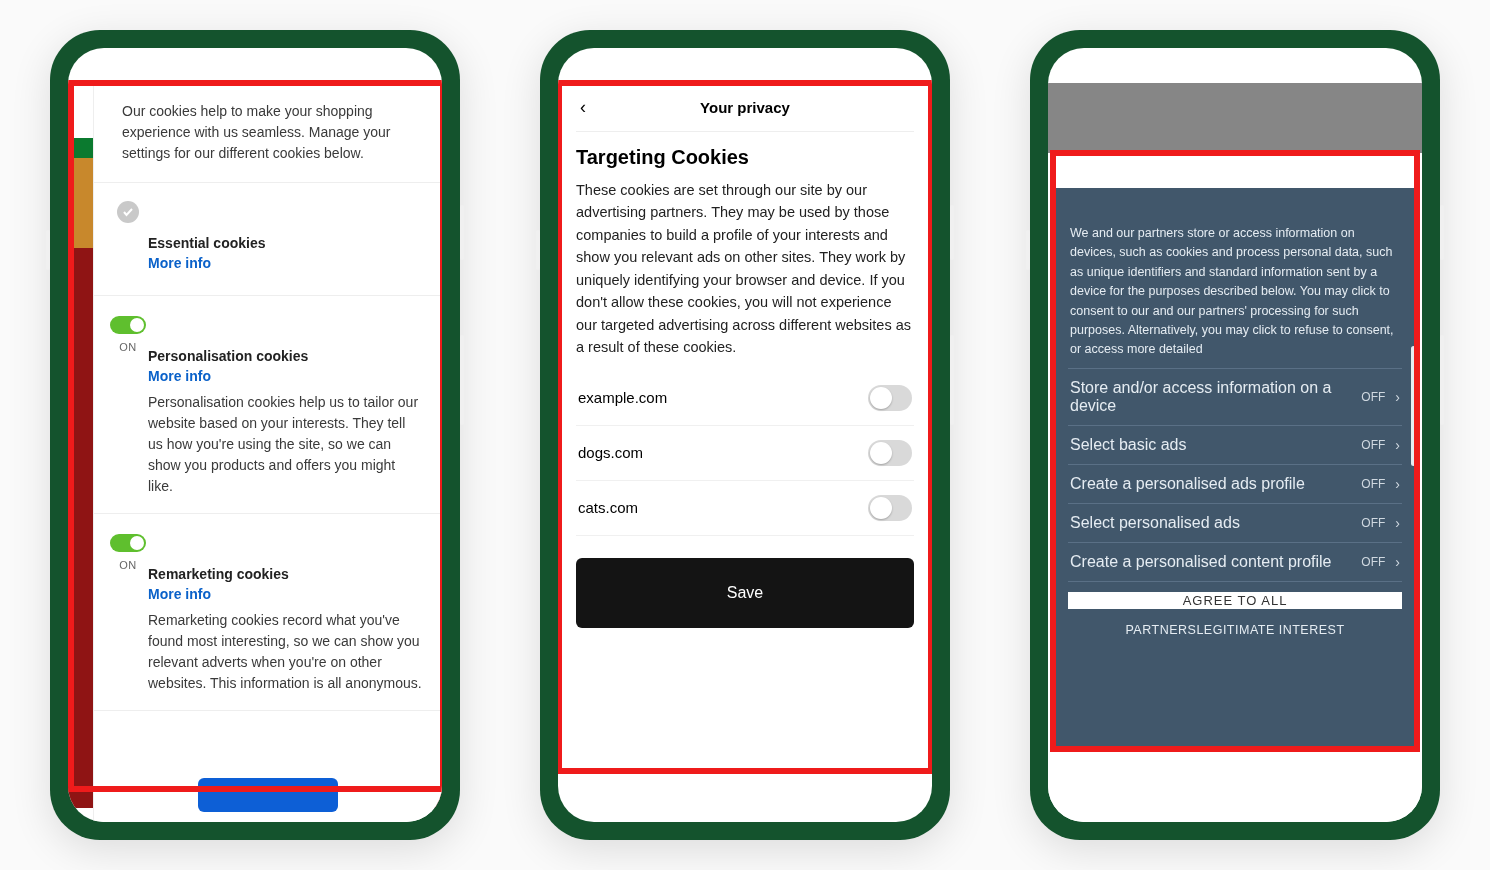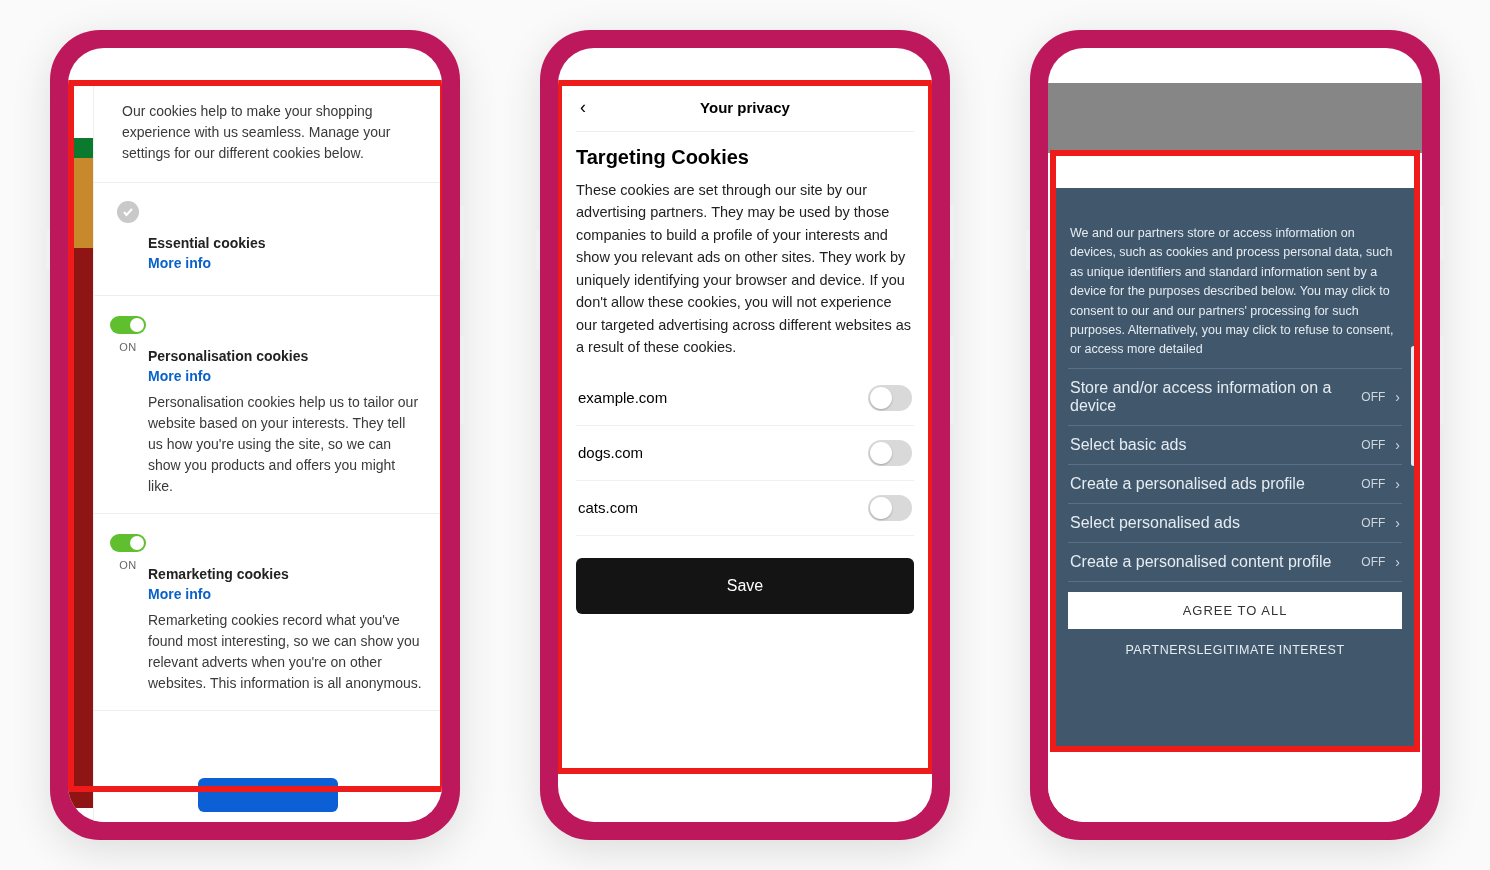--- a/index.html
+++ b/index.html
@@ -9,21 +9,21 @@
     background: #fafafa;
     font-family: -apple-system, BlinkMacSystemFont, "Segoe UI", Arial, sans-serif;
     display: flex;
     justify-content: space-between;
     align-items: center;
     padding: 30px 50px;
   }
   .phone {
     width: 410px;
     height: 810px;
-    background: #be185d;
+    background: #14532d;
     border-radius: 50px;
     box-shadow: 0 10px 40px rgba(0,0,0,0.12);
     padding: 18px;
     position: relative;
   }
   .phone::before {
     content: "";
     position: absolute;
     top: 28px;
     left: 50%;
@@ -108,21 +108,21 @@
     width:44px; height:26px; background:#d9d9d9; border-radius:14px;
     position:relative; cursor:pointer;
   }
   .ios-toggle::after {
     content:""; position:absolute; left:2px; top:2px;
     width:22px; height:22px; background:#fff; border-radius:50%;
     box-shadow:0 1px 2px rgba(0,0,0,0.25);
   }
   .p2-save {
     margin-top:22px; background:#141414; color:#fff; text-align:center;
-    padding:19px; border-radius:6px; font-size:16px; font-weight:500; cursor:pointer;
+    padding:26px; border-radius:6px; font-size:16px; font-weight:500; cursor:pointer;
   }
 
   
   .p3-wrap { position:absolute; top:35px; left:0; right:0; bottom:0; background:#fff; }
   .p3-gray { height:70px; background:#868686; }
   .p3-panel {
     position:absolute; top:105px; left:6px; right:6px; bottom:75px;
     background:#41576b; color:#e5ecf2; font-size:12.5px;
     padding:14px 14px 10px;
   }
@@ -133,21 +133,21 @@
     padding:10px 2px; border-bottom:1px solid #5a7086; cursor:pointer;
   }
   .p3-item-label { flex:1; font-size:16px; }
   .p3-off { color:#cfd8e0; font-size:12px; margin-right:10px; }
   .p3-chev { color:#cfd8e0; font-size:14px; }
   .p3-scroll {
     position:absolute; right:0; top:158px; width:5px; height:120px;
     background:#e5ecf2; border-radius:3px;
   }
   .p3-btn {
-    text-align:center; padding:11px; font-size:13px; letter-spacing:1px;
+    text-align:center; padding:1px; font-size:13px; letter-spacing:1px;
     margin-top:10px; cursor:pointer;
   }
   .p3-btn.white { background:#fff; color:#333; }
   .p3-btn.gray  { background:#84929f; color:#fff; margin-top:8px; }
   .p3-foot {
     display:flex; justify-content:center; font-size:12.5px;
     letter-spacing:0.5px; margin-top:14px; padding:0 2px;
   }
 </style>
 </head>

